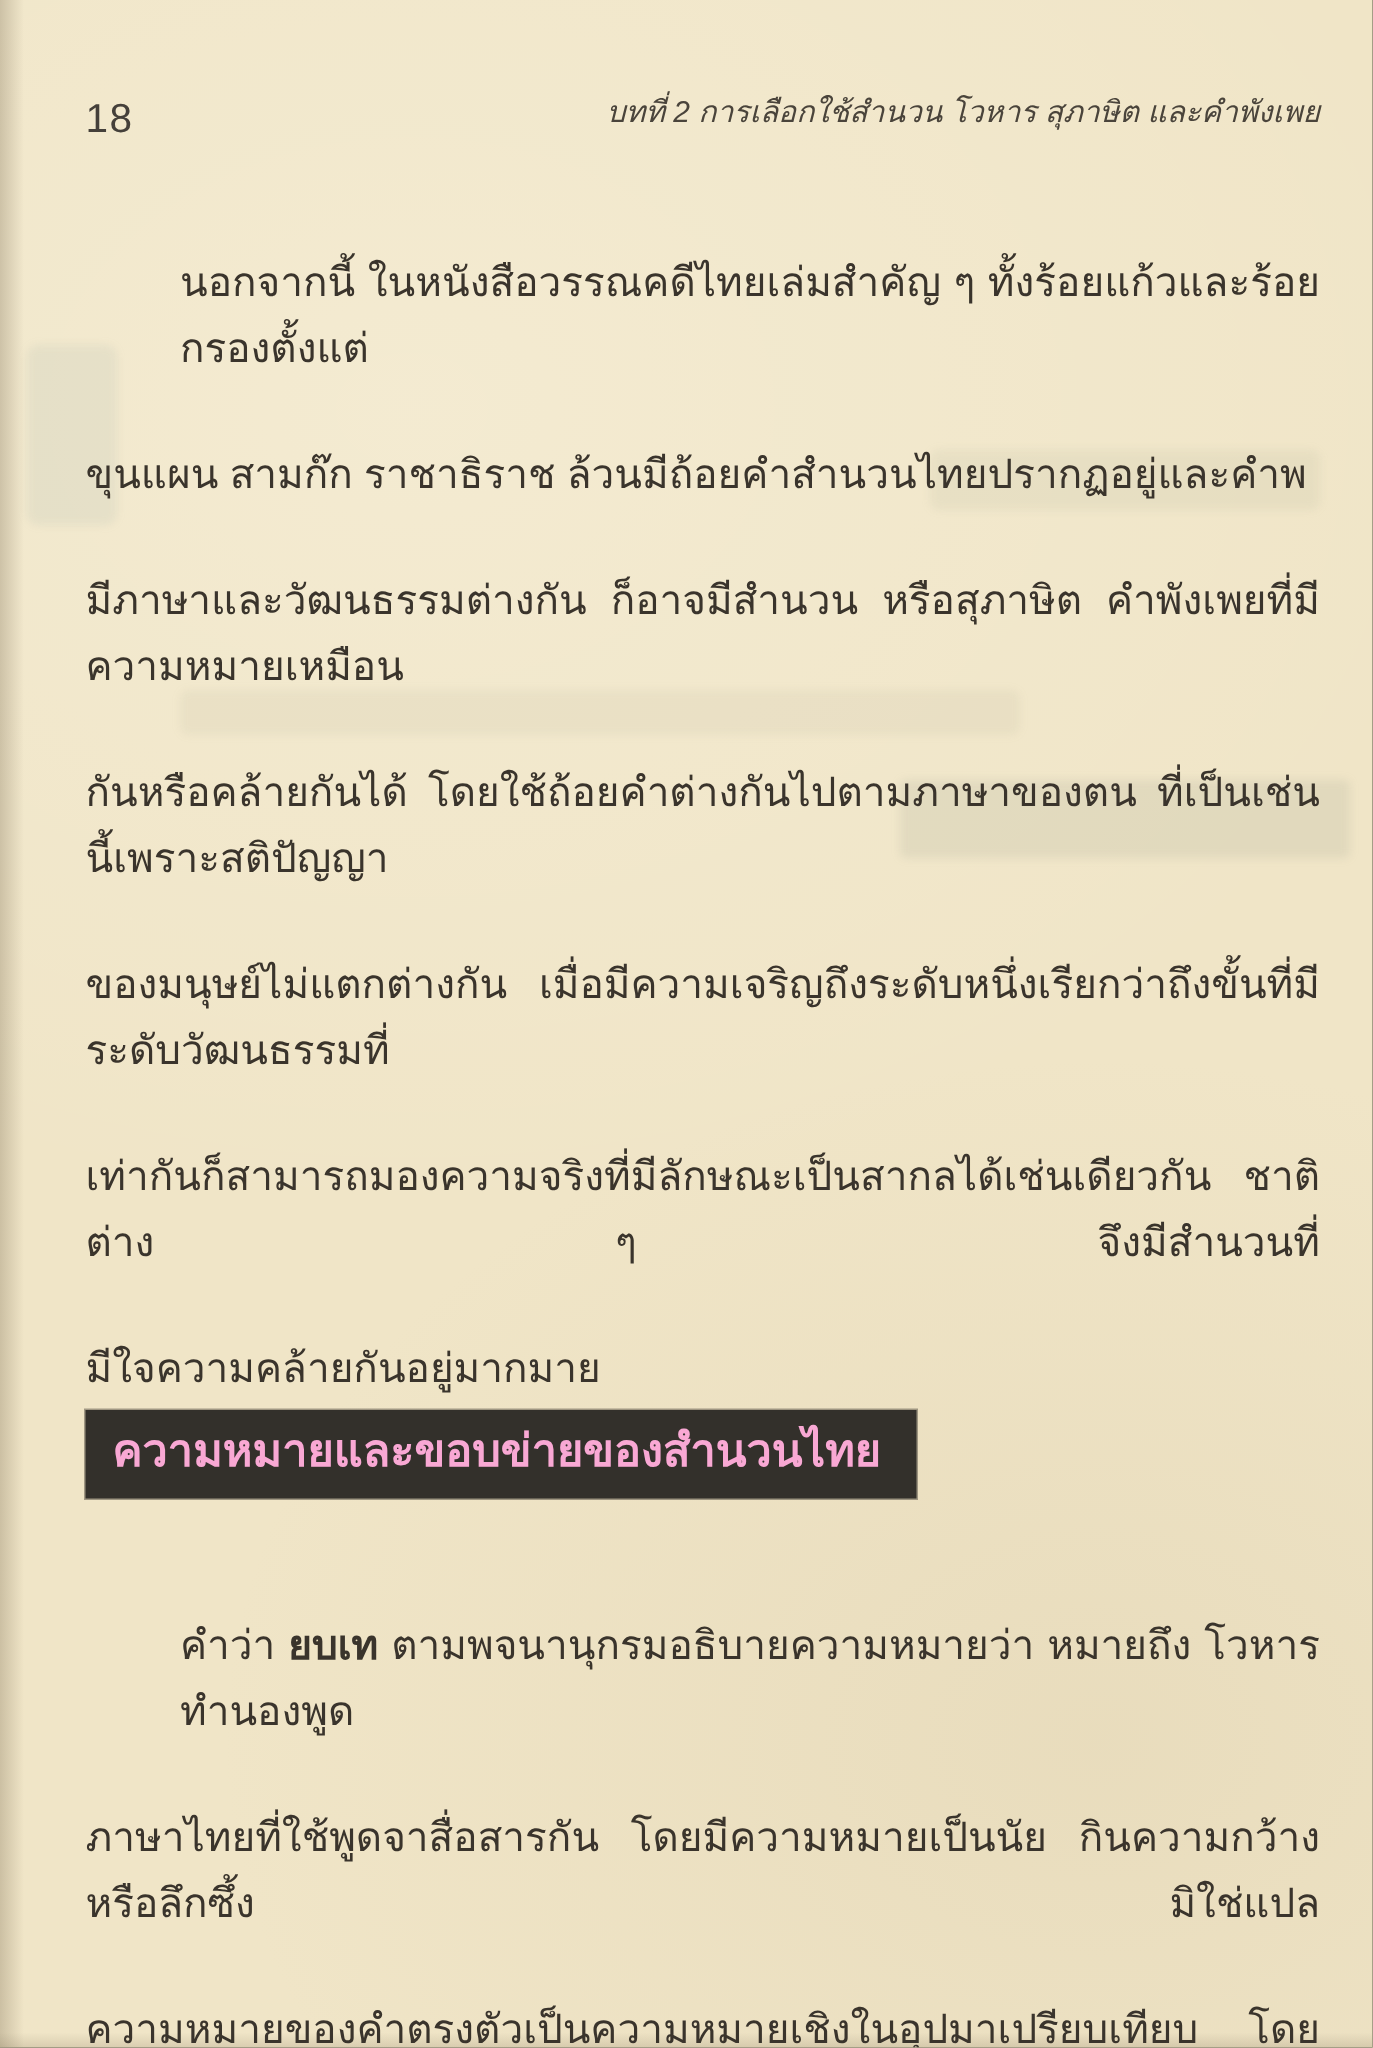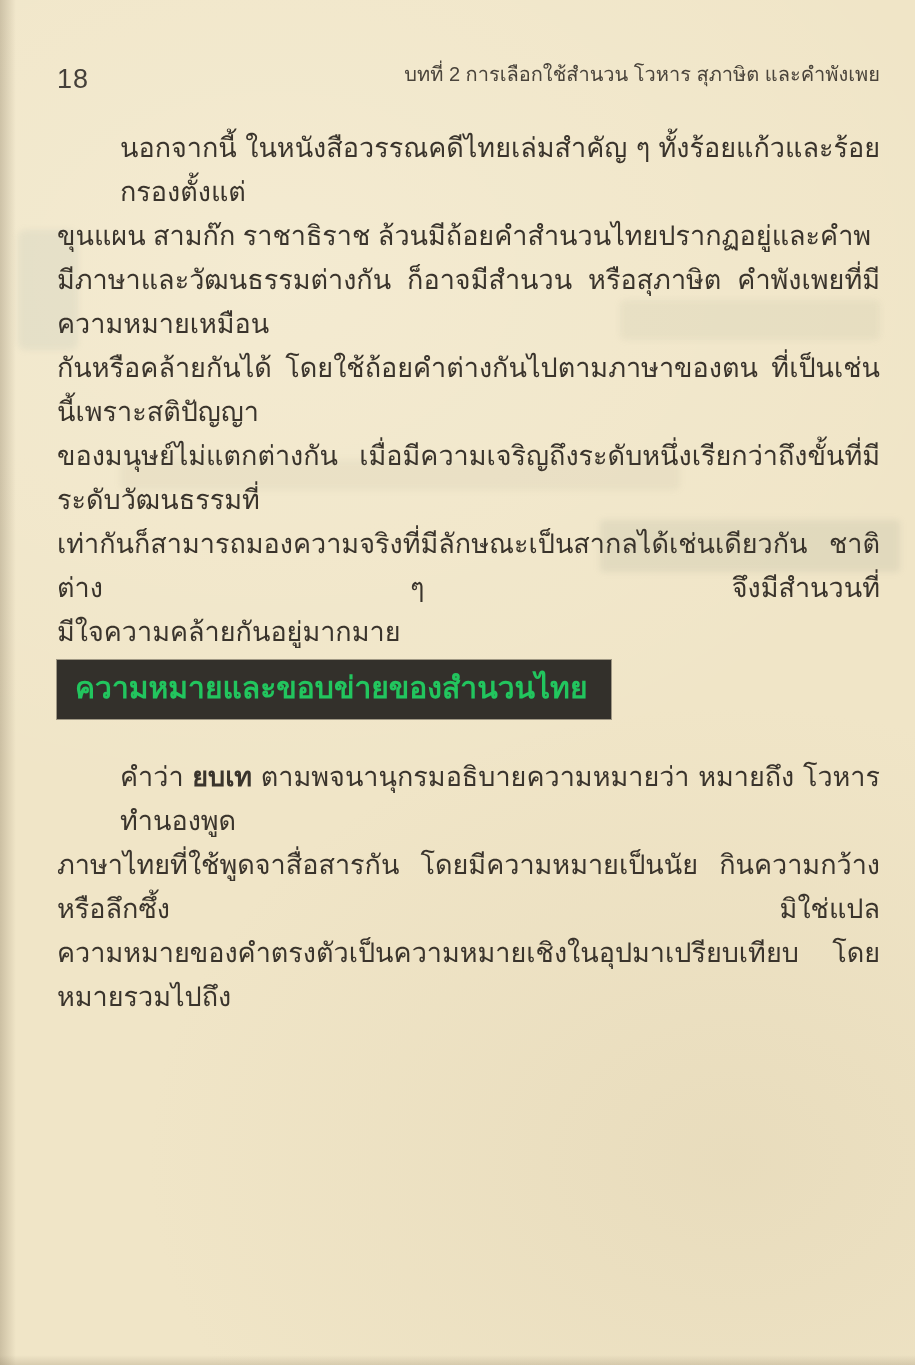--- a/index.html
+++ b/index.html
@@ -21,33 +21,33 @@
   .edge-bottom{position:absolute;left:0;bottom:0;width:100%;height:10px;
     background:linear-gradient(to top, rgba(110,95,70,0.18), rgba(110,95,70,0.0));}
   
   .ghost{position:absolute;filter:blur(3px);pointer-events:none;}
   .ghost-band{left:600px;top:520px;width:300px;height:52px;background:rgba(150,155,135,0.16);border-radius:4px;}
   .ghost-blob-a{left:18px;top:230px;width:60px;height:120px;background:rgba(120,150,150,0.10);border-radius:8px;}
   .ghost-blob-b{left:620px;top:300px;width:260px;height:40px;background:rgba(150,160,130,0.10);border-radius:6px;}
   .ghost-blob-c{left:120px;top:460px;width:560px;height:30px;background:rgba(140,145,120,0.08);border-radius:6px;}
 
   .page-number{position:absolute;left:57px;top:64px;font-size:27px;letter-spacing:1px;color:#45403a;}
-  .running-head{position:absolute;right:35px;top:58px;font-size:20px;color:#4a443b;white-space:nowrap;}
+  .running-head{position:absolute;right:35px;top:58px;font-size:20px;font-style:italic;color:#4a443b;white-space:nowrap;}
 
   .content{position:absolute;left:57px;top:126px;width:823px;}
 
   .bodytext{font-size:27px;line-height:44px;}
-  .line{text-align:justify;text-align-last:justify;white-space:normal;}
+  .line{text-align:justify;text-align-last:justify;white-space:normal;margin-top:40px;}
   .line.last{text-align-last:auto;}
   .line.indent{padding-left:63px;}
   .b{font-weight:bold;}
 
   .section-bar{
     display:inline-block;
-    background:#33302b;color:#22c55e;
+    background:#33302b;color:#f9a8d4;
     font-size:30px;font-weight:bold;
     line-height:1;
     padding:13px 24px 16px 18px;
     box-shadow:0 0 0 1px rgba(40,36,30,0.4);
   }
   .bar1-wrap{margin-top:6px;margin-bottom:14px;}
 
   .para-gap{height:22px;}
 </style>
 </head>

